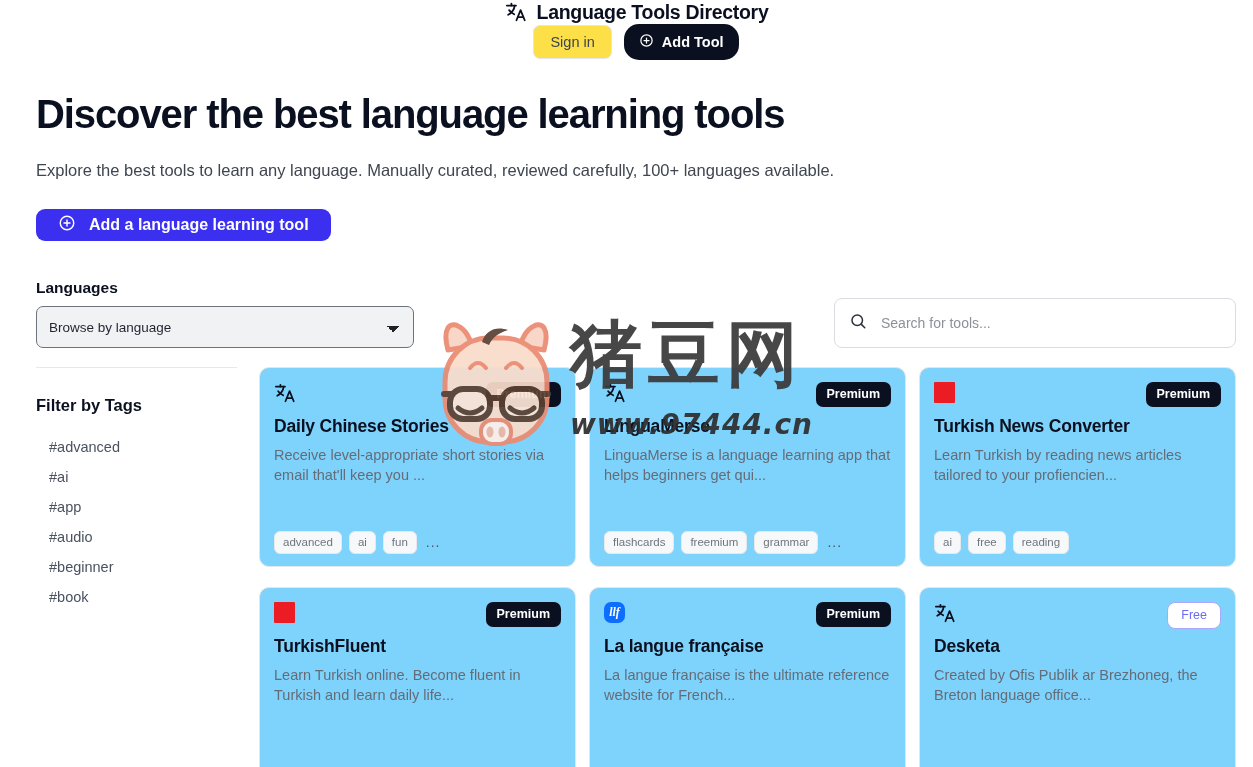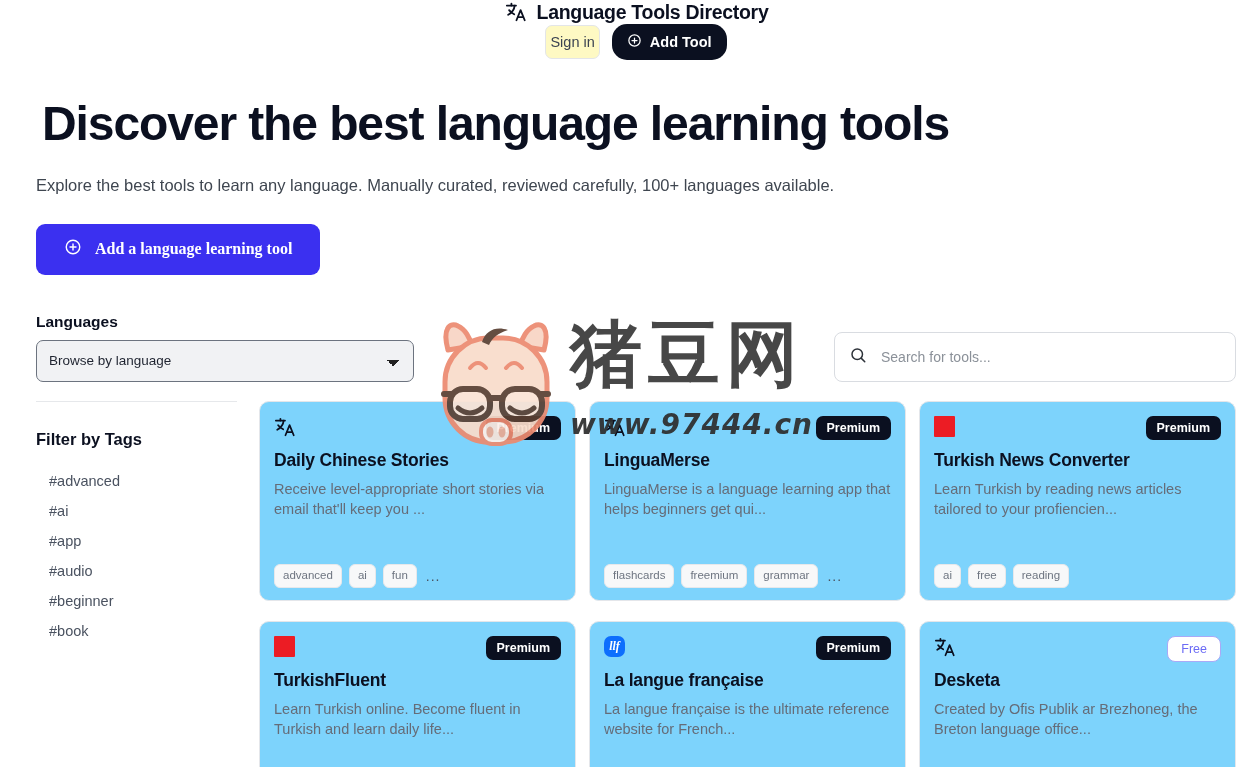--- a/index.html
+++ b/index.html
@@ -38,24 +38,24 @@
     font-weight: bold;
     letter-spacing: -0.3px;
     color: #0b1020;
   }
   .header-actions {
     display: flex;
     align-items: center;
     gap: 12px;
   }
   .btn-signin {
-    background: #fef9c3;
+    background: #fde047;
     border: 1px solid #e3e5e8;
     border-radius: 7px;
-    padding: 8px 4px;
+    padding: 8px 16px;
     font-size: 14.5px;
     color: #3c4452;
     cursor: pointer;
     font-family: inherit;
   }
   .btn-addtool {
     background: #0b1020;
     border: none;
     border-radius: 15px;
     padding: 9px 15px;
@@ -65,47 +65,47 @@
     cursor: pointer;
     display: flex;
     align-items: center;
     gap: 8px;
     font-family: inherit;
   }
 
   
   .hero { padding: 34px 36px 0 36px; }
   .hero-title {
-    font-size: 48px;
+    font-size: 40px;
     font-weight: bold;
     letter-spacing: -1.1px;
-    margin: 6px;
+    margin: 0;
     color: #0b1020;
     line-height: 1.1;
   }
   .hero-sub {
     margin: 25px 0 0 0;
     font-size: 16.5px;
     color: #3f4650;
   }
   .btn-cta {
     margin-top: 29px;
     background: #3b30f0;
     color: #ffffff;
     border: none;
     border-radius: 9px;
-    height: 51px;
-    padding: 0 28px;
+    height: 32px;
+    padding: 0 22px;
     font-size: 16px;
     font-weight: bold;
     display: inline-flex;
     align-items: center;
     gap: 13px;
     cursor: pointer;
-    font-family: Liberation Serif, serif;
+    font-family: Liberation Sans, sans-serif;
   }
 
   
   .filters {
     margin-top: 38px;
     padding: 0 17px 0 36px;
     display: flex;
     align-items: flex-end;
     justify-content: space-between;
   }

